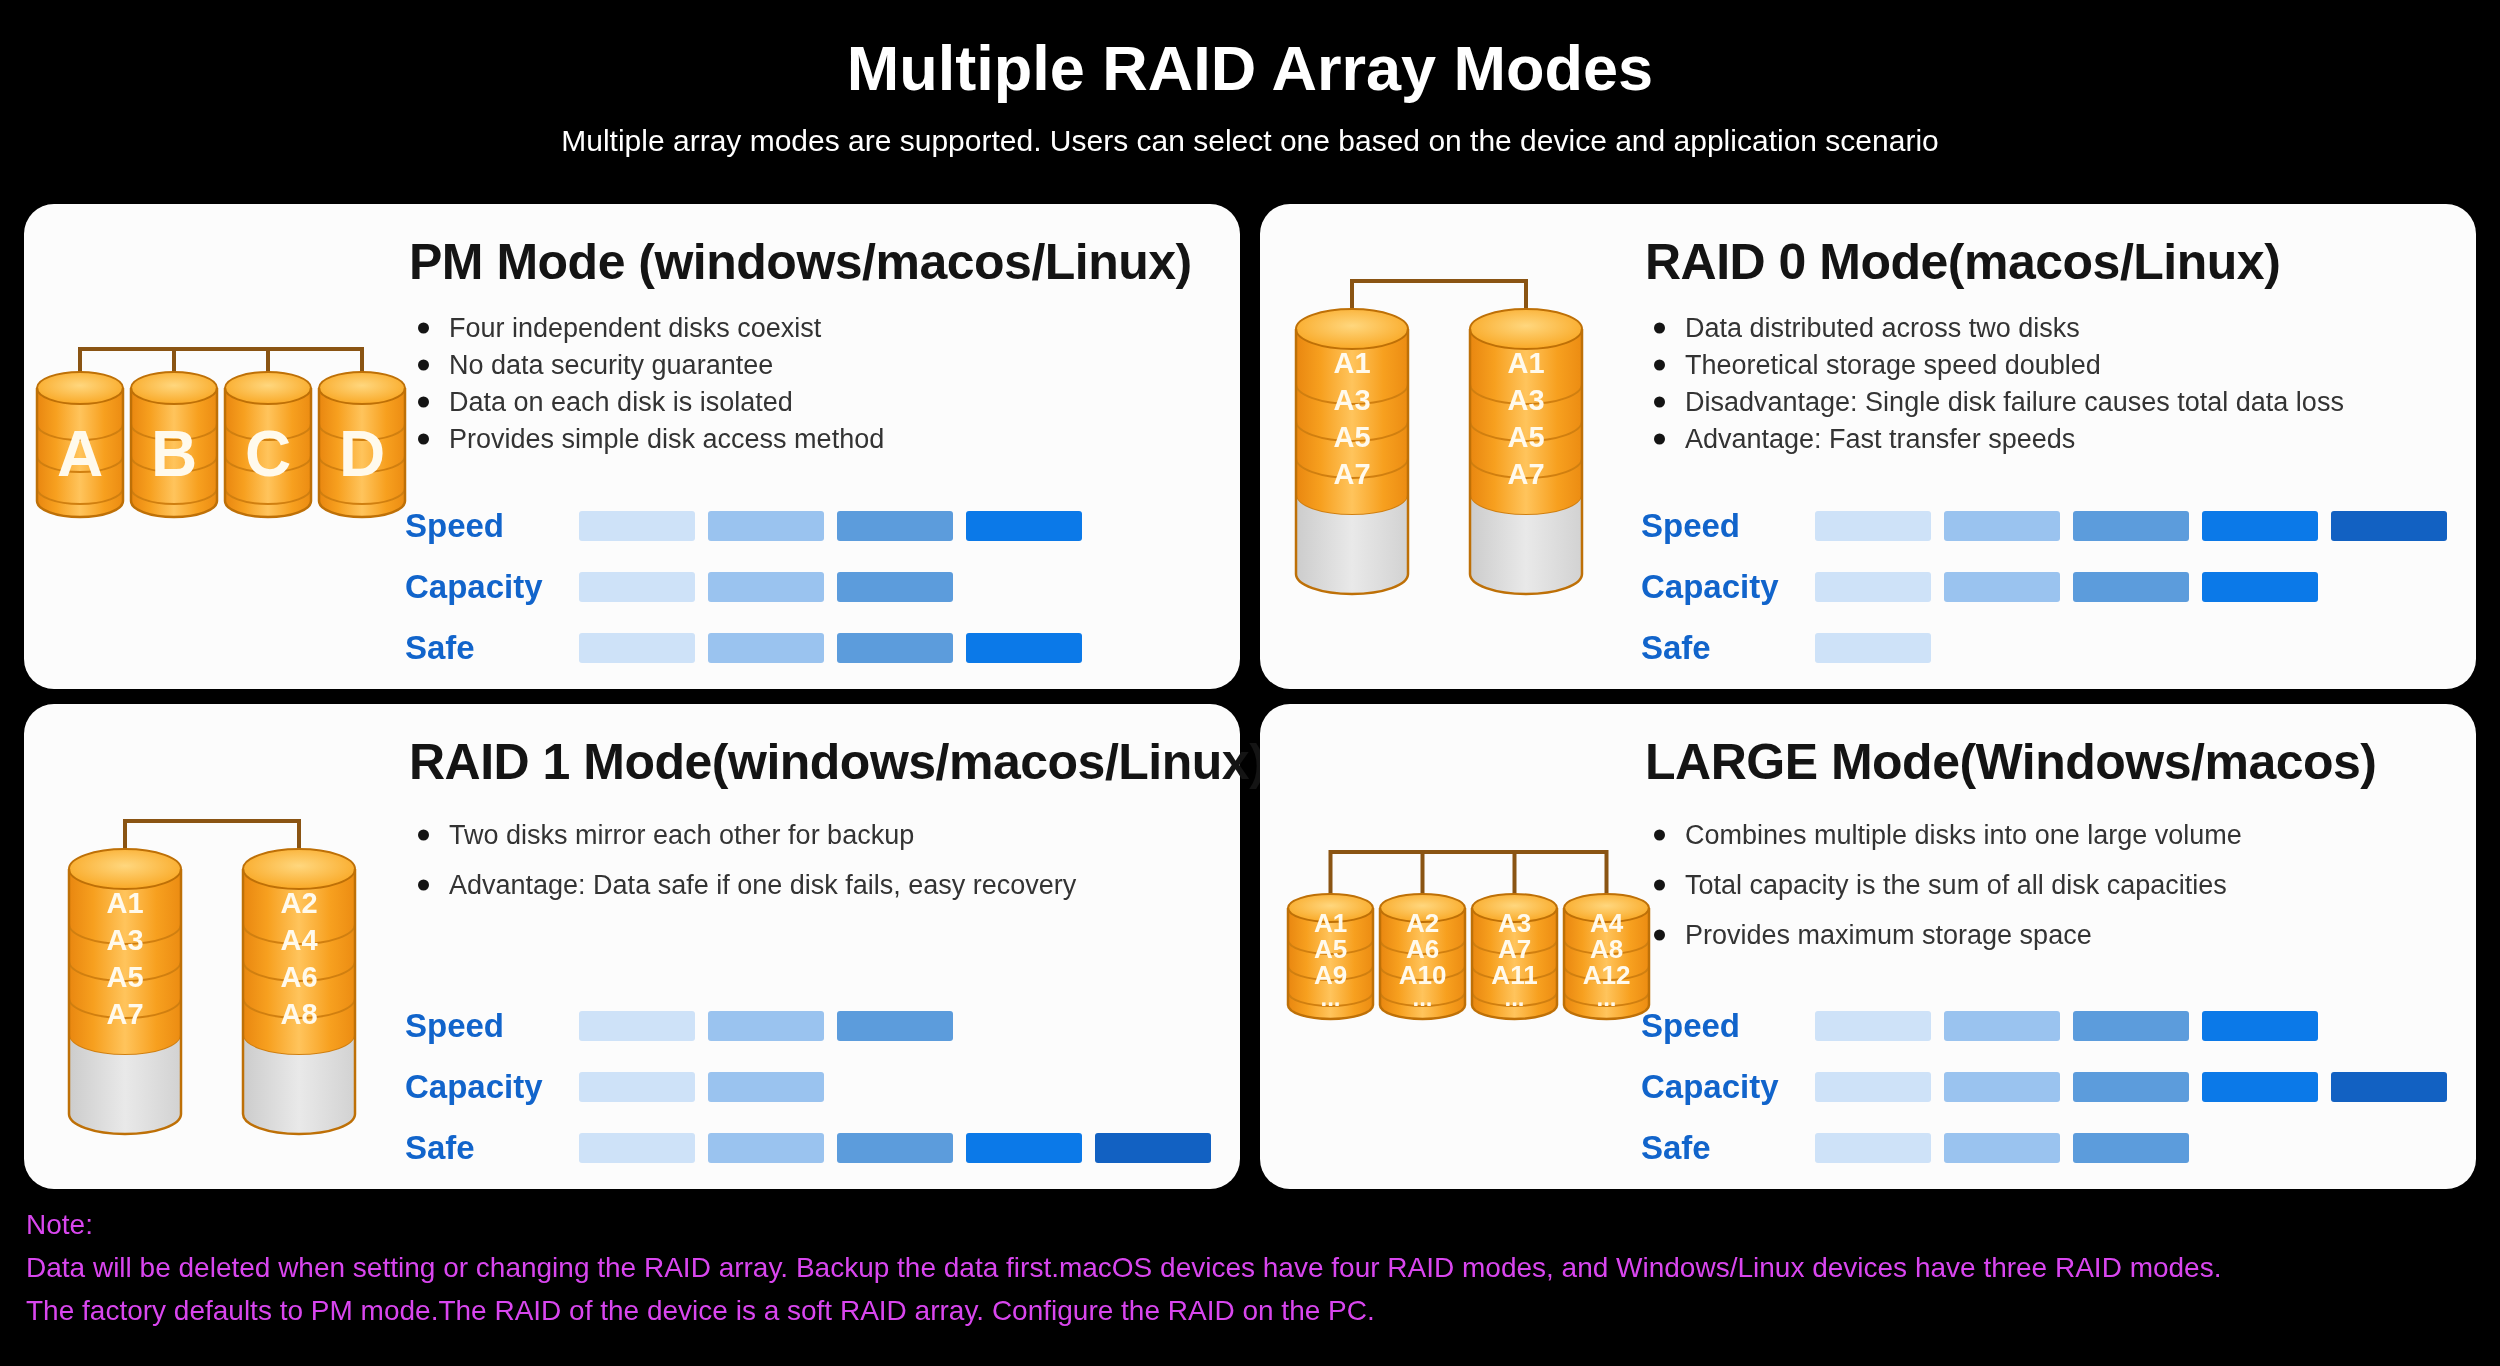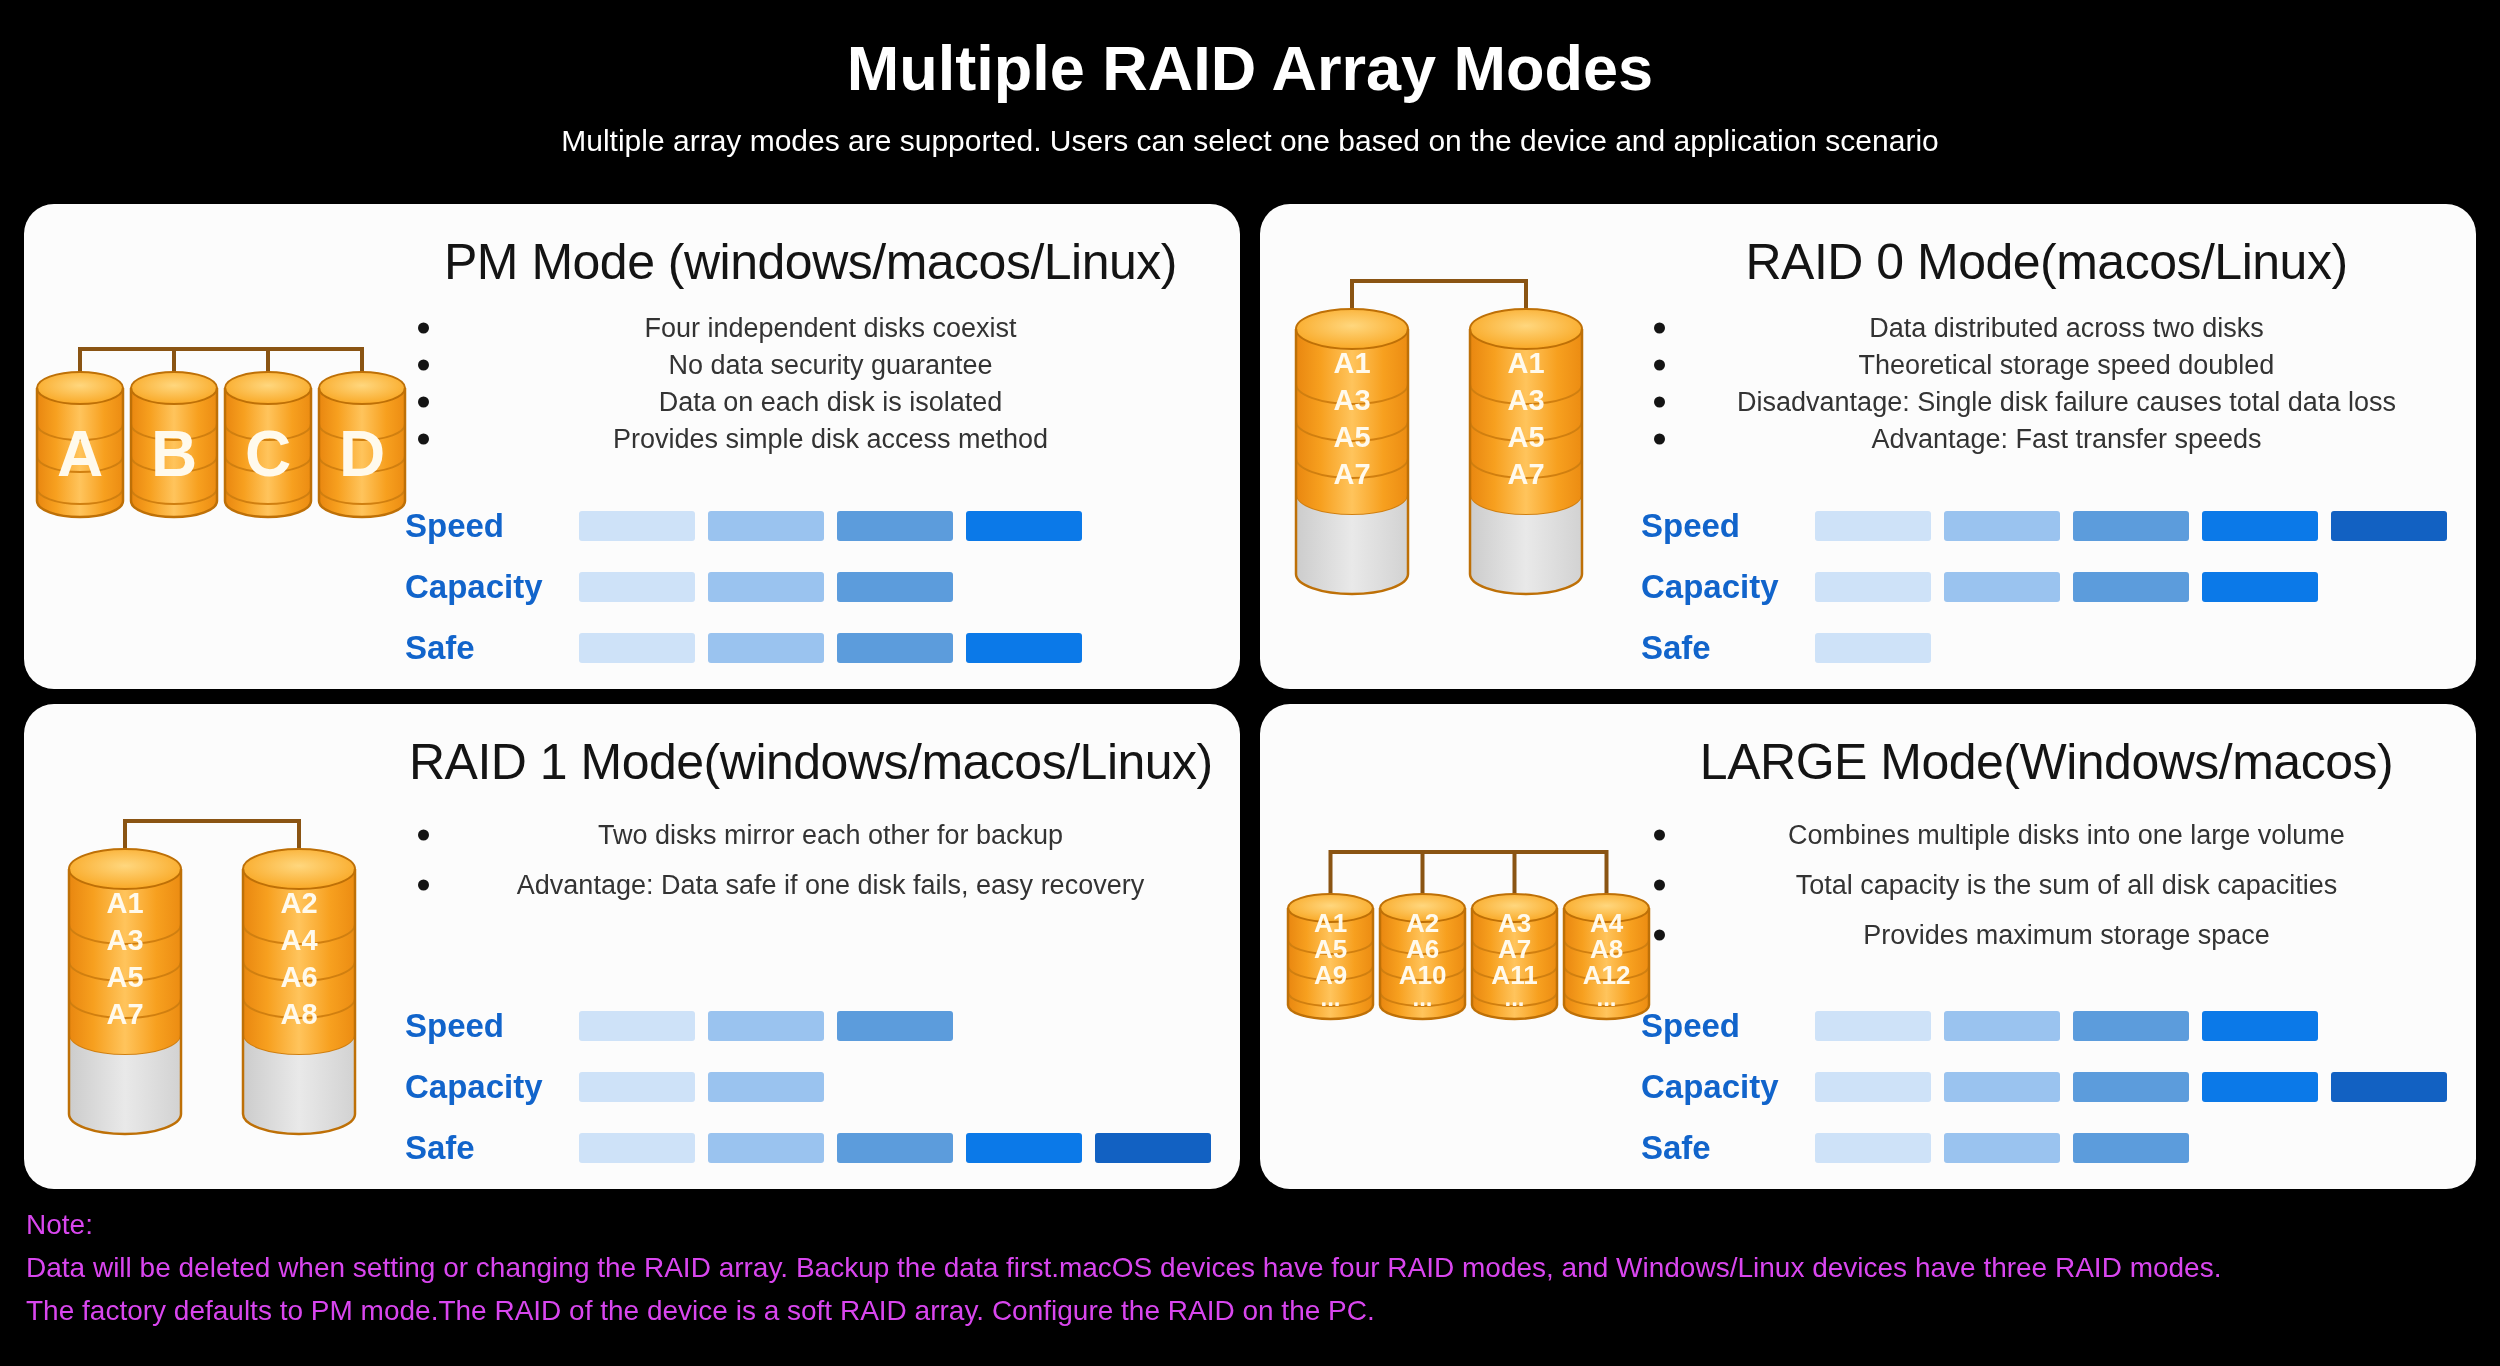--- a/index.html
+++ b/index.html
@@ -27,24 +27,24 @@
     position:relative;
   }
   .illus { position:absolute; }
   .card-pm    .illus { left:11px;  top:130px; }
   .card-raid0 .illus { left:34px;  top:69px;  }
   .card-raid1 .illus { left:43px;  top:109px; }
   .card-large .illus { left:26px;  top:142px; }
 
   .content { position:absolute; left:385px; top:30px; right:28px; }
   .card h2 {
-    margin:0; font-size:50px; font-weight:400; color:#141414;
-    line-height:1.15; white-space:nowrap; letter-spacing:-0.5px;text-align:center;
-  }
-  .bullets { list-style:none; margin:18px 0 0 0; padding:0;text-align:center; }
+    margin:0; font-size:50px; font-weight:700; color:#141414;
+    line-height:1.15; white-space:nowrap; letter-spacing:-0.5px;
+  }
+  .bullets { list-style:none; margin:18px 0 0 0; padding:0; }
   .bullets li {
     position:relative; padding-left:40px;
     font-size:27px; color:#333; line-height:37px;
   }
   .bullets.sparse li { line-height:50px; }
   .bullets li::before {
     content:""; position:absolute; left:9px; top:50%;
     transform:translateY(-50%);
     width:11px; height:11px; border-radius:50%; background:#141414;
   }

